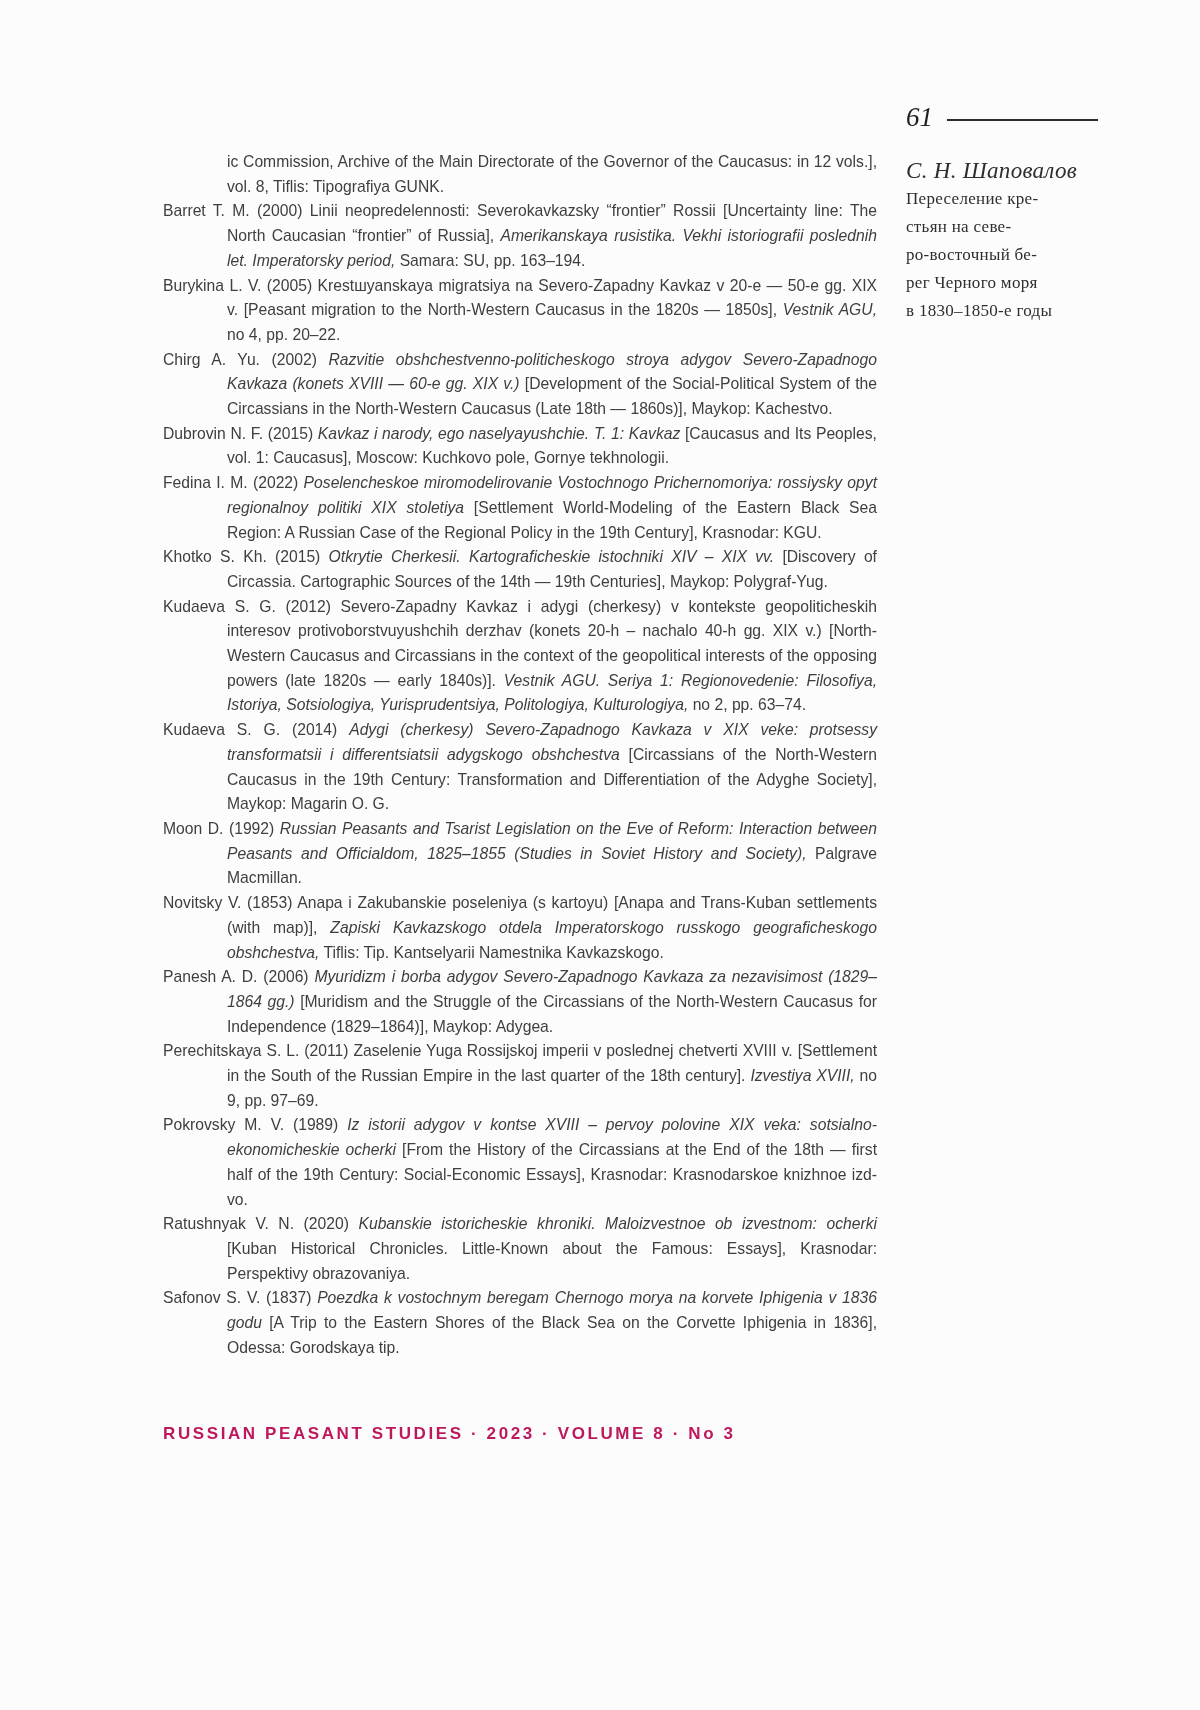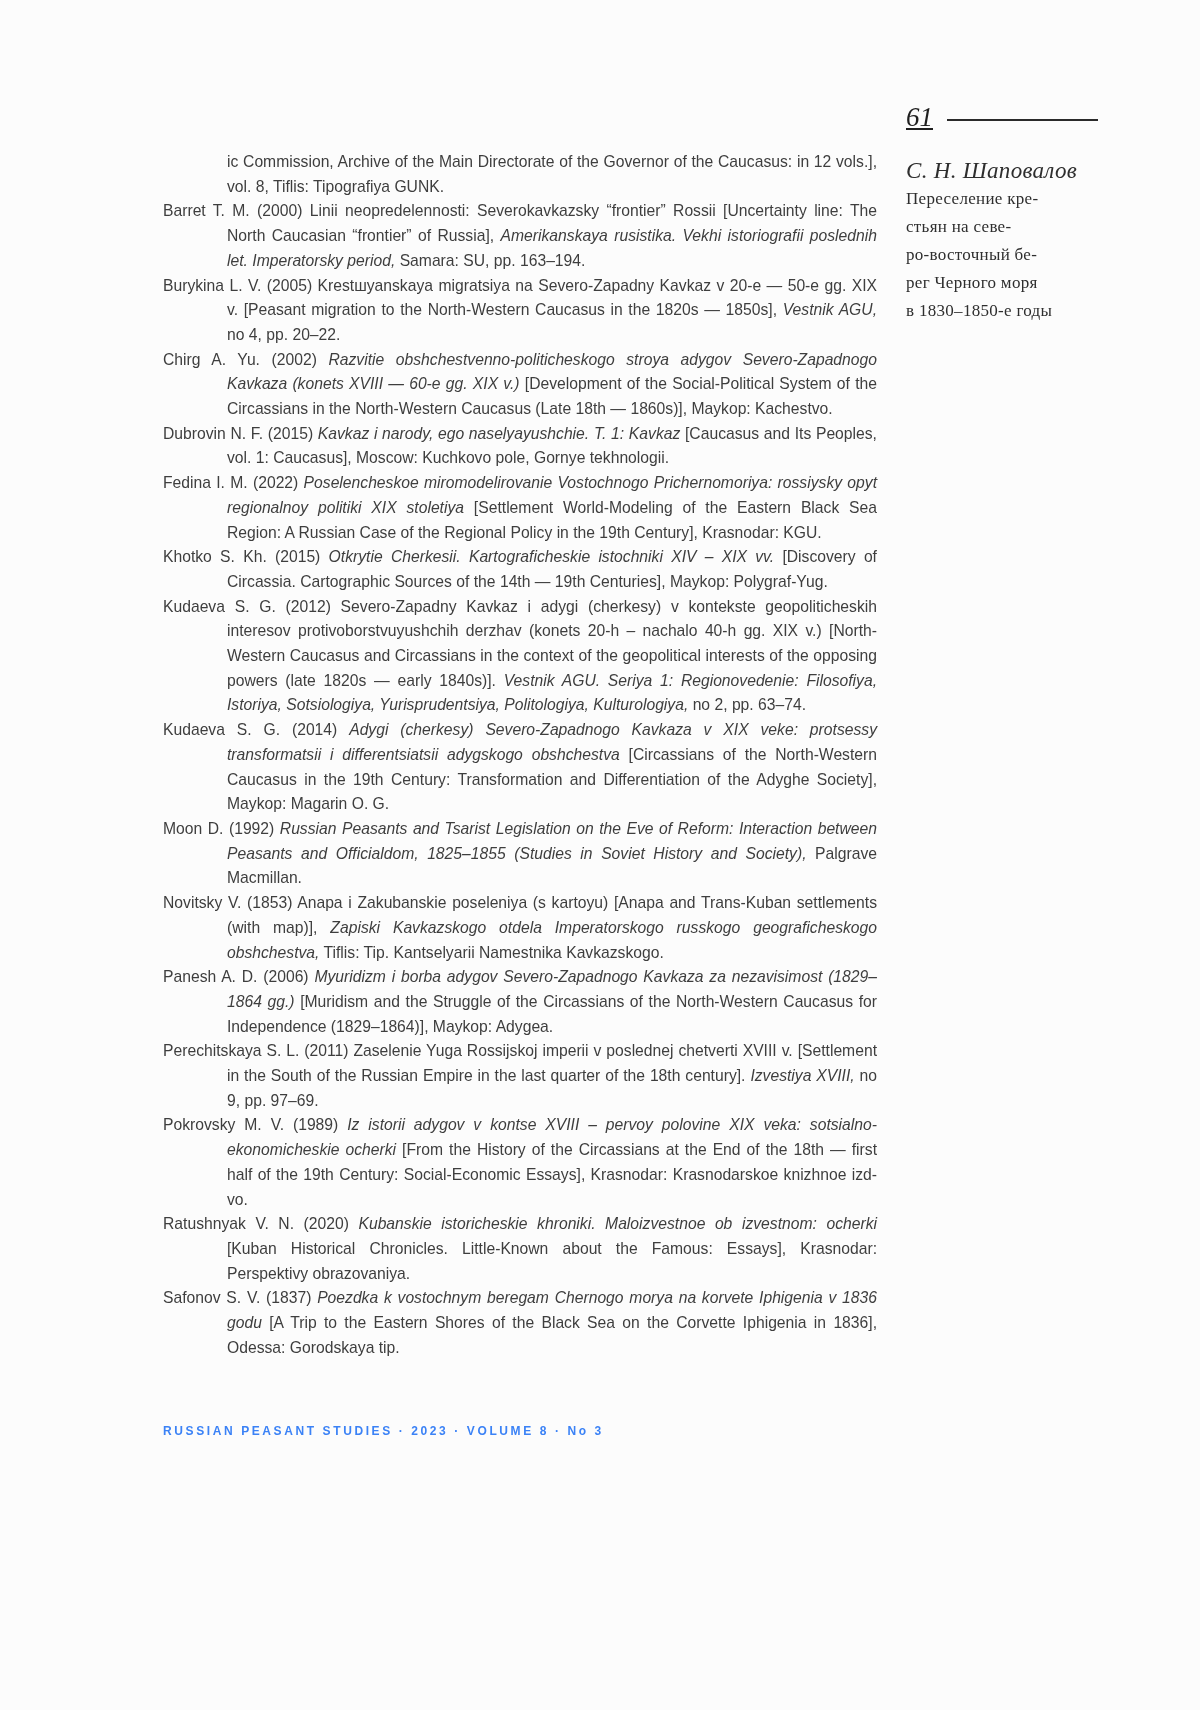--- a/index.html
+++ b/index.html
@@ -44,21 +44,20 @@
   .pagenum-row {
     display: flex;
     align-items: center;
     width: 192px;
   }
   .pagenum {
     font-style: italic;
     font-size: 27px;
     color: #1f1f1f;
     line-height: 1;
-    text-decoration: underline;
   }
   .pagenum-rule {
     flex: 1;
     height: 2px;
     background: #2a2a2a;
     margin-left: 14px;
     margin-top: 4px;
   }
   .margin-author {
     margin-top: 26px;
@@ -71,23 +70,23 @@
     font-size: 17px;
     line-height: 28px;
     letter-spacing: 0.3px;
     white-space: pre-line;
   }
 
   
   .footer {
     position: absolute;
     left: 163px; top: 1424px;
-    font-size: 12px;
+    font-size: 17px;
     letter-spacing: 2.6px;
-    color: #3b82f6;
+    color: #be185d;
     font-weight: bold;
   }
 </style>
 </head>
 <body>
 
 <div class="page">
 
   <main class="refs" id="refs">
       <p class="ref cont"><span>ic Commission, Archive of the Main Directorate of the Governor of the Caucasus: in 12 vols.], vol. 8, Tiflis: Tipografiya GUNK.</span></p>

